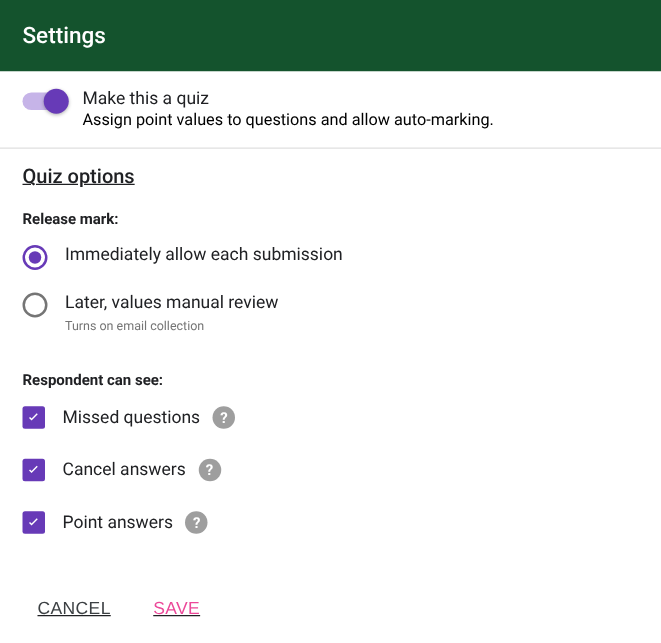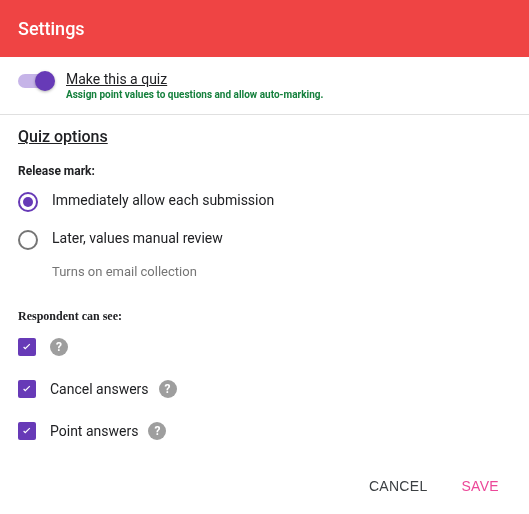--- a/index.html
+++ b/index.html
@@ -6,21 +6,21 @@
   body {
     font-family: Roboto, Arial, sans-serif;
     background: #fff;
     width: 529px;
     height: 514px;
     overflow: hidden;
     color: #202124;
     font-size: 14px;
   }
   .header {
-    background: #ef4444;
+    background: #14532d;
     color: #fff;
     padding: 18px;
     font-size: 18px;
     font-weight: 500;
   }
   .toggle-row {
     display: flex;
     align-items: flex-start;
     padding: 14px 18px;
     border-bottom: 1px solid #e0e0e0;
@@ -42,26 +42,24 @@
     width: 20px;
     height: 20px;
     border-radius: 50%;
     background: #673ab7;
     box-shadow: 0 1px 3px rgba(0,0,0,0.3);
   }
   .toggle-text .title {
     font-size: 14px;
     color: #202124;
     margin-bottom: 2px;
-    text-decoration: underline;
   }
   .toggle-text .sub {
-    font-size: 10px;
-    color: #15803d;
-    font-weight: bold;
+    font-size: 13px;
+    color: #000000;
   }
   .section {
     padding: 12px 18px 0 18px;
   }
   .section-title {
     font-size: 16px;
     font-weight: 500;
     color: #202124;
     margin-bottom: 18px;
     text-decoration: underline;
@@ -95,23 +93,23 @@
     top: 3px; left: 3px;
     width: 10px; height: 10px;
     background: #673ab7;
     border-radius: 50%;
   }
   .radio-text .label {
     font-size: 14px;
     color: #202124;
   }
   .radio-text .sub {
-    font-size: 13px;
+    font-size: 10px;
     color: #757575;
-    margin-top: 18px;
+    margin-top: 6px;
   }
   .check-row {
     display: flex;
     align-items: center;
     margin-bottom: 24px;
   }
   .checkbox {
     width: 18px;
     height: 18px;
     background: #673ab7;
@@ -142,37 +140,37 @@
     align-items: center;
     justify-content: center;
     line-height: 1;
   }
   .footer {
     position: absolute;
     bottom: 0;
     left: 0;
     right: 0;
     display: flex;
-    justify-content: flex-end;
     align-items: center;
     padding: 14px 22px;
+    text-decoration: underline;
   }
   .btn {
     font-size: 14px;
     font-weight: 500;
     text-transform: uppercase;
     letter-spacing: 0.3px;
     cursor: pointer;
     background: none;
     border: none;
     padding: 6px 8px;
   }
   .btn-cancel { color: #3c4043; margin-right: 18px; }
   .btn-save { color: #ec4899; }
-  .gap-top { margin-top: 30px; font-family: Liberation Serif, serif; }
+  .gap-top { margin-top: 30px; }
 </style>
 </head>
 <body>
 
 <div class="header">
   <span>Settings</span>
 </div>
 
 <div class="toggle-row">
   <div class="toggle">
@@ -205,20 +203,21 @@
   </div>
 
   <div class="sub-title gap-top">Respondent can see:</div>
 
   <div class="check-row">
     <div class="checkbox">
       <svg viewBox="0 0 24 24">
           <path fill="#fff" d="M9 16.2l-3.5-3.5 1.4-1.4L9 13.4l7.1-7.1 1.4 1.4z"></path>
         </svg>
     </div>
+    <span class="check-label">Missed questions</span>
     <span class="help-icon">?</span>
   </div>
 
   <div class="check-row">
     <div class="checkbox">
       <svg viewBox="0 0 24 24">
           <path fill="#fff" d="M9 16.2l-3.5-3.5 1.4-1.4L9 13.4l7.1-7.1 1.4 1.4z"></path>
         </svg>
     </div>
     <span class="check-label">Cancel answers</span>

